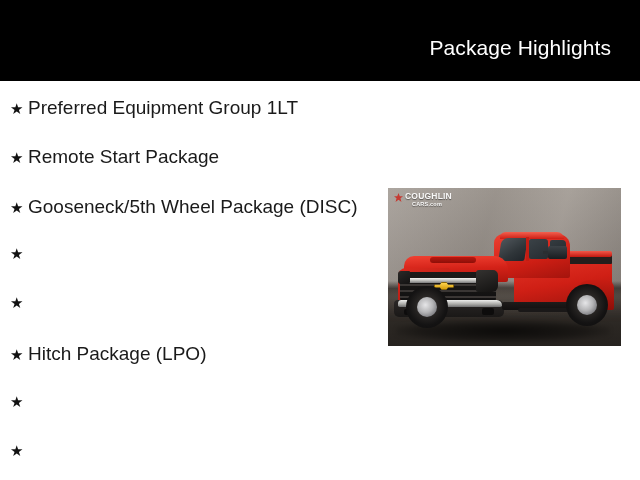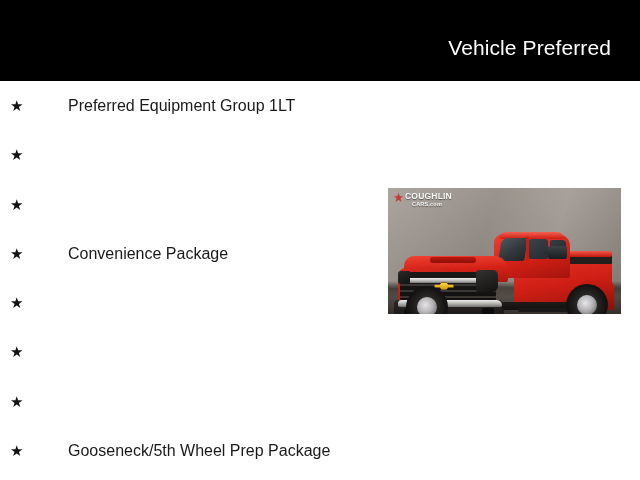--- a/index.html
+++ b/index.html
@@ -64,33 +64,32 @@
     display: inline-block;
     width: 18px;
     flex: 0 0 18px;
     color: #121212;
     font-size: 15px;
     line-height: 1;
     text-align: left;
   }
   .highlight-label {
     color: #1a1a1a;
-    font-size: 16px;
+    font-size: 19px;
     line-height: 1;
     white-space: nowrap;
-    margin-left: 40px;
   }
 
   
   .vehicle-photo {
     position: absolute;
     left: 388px;
     top: 188px;
     width: 233px;
-    height: 126px;
+    height: 158px;
     overflow: hidden;
     background: #0369a1;
   }
   .photo-wall {
     position: absolute;
     left: 0; top: 0;
     width: 100%;
     height: 100px;
     background:
       linear-gradient(105deg, rgba(255,255,255,0.10) 0%, rgba(0,0,0,0.05) 42%, rgba(255,255,255,0.06) 70%, rgba(0,0,0,0.10) 100%),
@@ -391,58 +390,59 @@
     letter-spacing: 0.2px;
     margin-top: 1px;
     padding-left: 7px;
     text-shadow: 0 1px 1px rgba(0,0,0,0.5);
   }
 </style>
 </head>
 <body>
 
 <div class="header-banner">
-  <div class="header-title">Vehicle Preferred</div>
+  <div class="header-title">Package Highlights</div>
 </div>
 
 <ul class="highlights-list">
 
   <li class="highlight-item">
     <span class="bullet-star">★</span>
     <span class="highlight-label">Preferred Equipment Group 1LT</span>
   </li>
 
   <li class="highlight-item">
     <span class="bullet-star">★</span>
-  </li>
-
-  <li class="highlight-item">
-    <span class="bullet-star">★</span>
-  </li>
-
-  <li class="highlight-item">
-    <span class="bullet-star">★</span>
-    <span class="highlight-label">Convenience Package</span>
-  </li>
-
-  <li class="highlight-item">
-    <span class="bullet-star">★</span>
-  </li>
-
-  <li class="highlight-item">
-    <span class="bullet-star">★</span>
-  </li>
-
-  <li class="highlight-item">
-    <span class="bullet-star">★</span>
-  </li>
-
-  <li class="highlight-item">
-    <span class="bullet-star">★</span>
-    <span class="highlight-label">Gooseneck/5th Wheel Prep Package</span>
+    <span class="highlight-label">Remote Start Package</span>
+  </li>
+
+  <li class="highlight-item">
+    <span class="bullet-star">★</span>
+    <span class="highlight-label">Gooseneck/5th Wheel Package (DISC)</span>
+  </li>
+
+  <li class="highlight-item">
+    <span class="bullet-star">★</span>
+  </li>
+
+  <li class="highlight-item">
+    <span class="bullet-star">★</span>
+  </li>
+
+  <li class="highlight-item">
+    <span class="bullet-star">★</span>
+    <span class="highlight-label">Hitch Package (LPO)</span>
+  </li>
+
+  <li class="highlight-item">
+    <span class="bullet-star">★</span>
+  </li>
+
+  <li class="highlight-item">
+    <span class="bullet-star">★</span>
   </li>
 
 </ul>
 
 <div class="vehicle-photo">
   <div class="photo-wall"></div>
   <div class="photo-floor"></div>
   <div class="floor-sheen"></div>
 
   <div class="truck">

